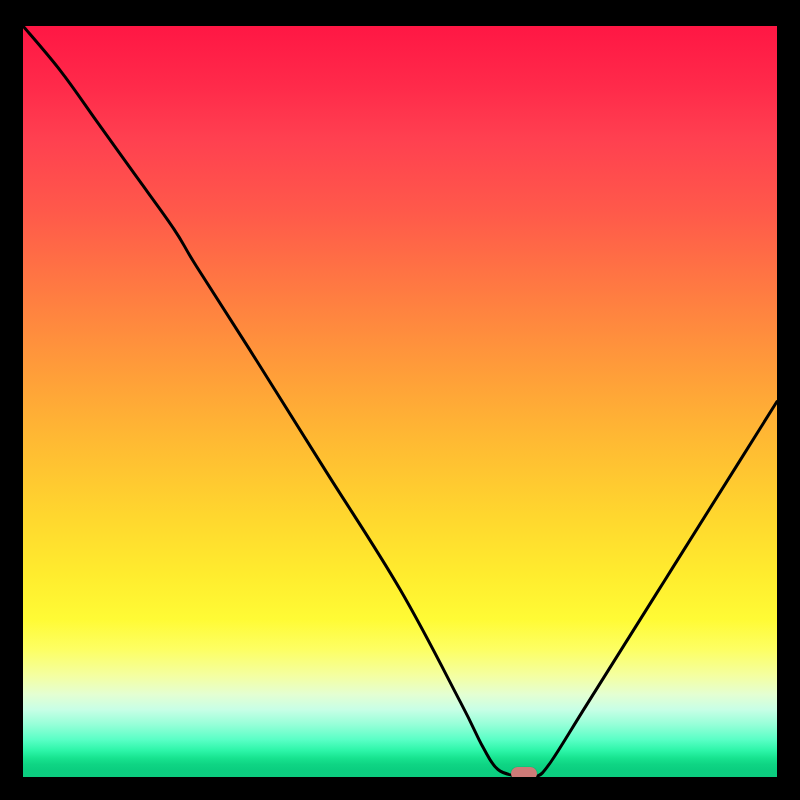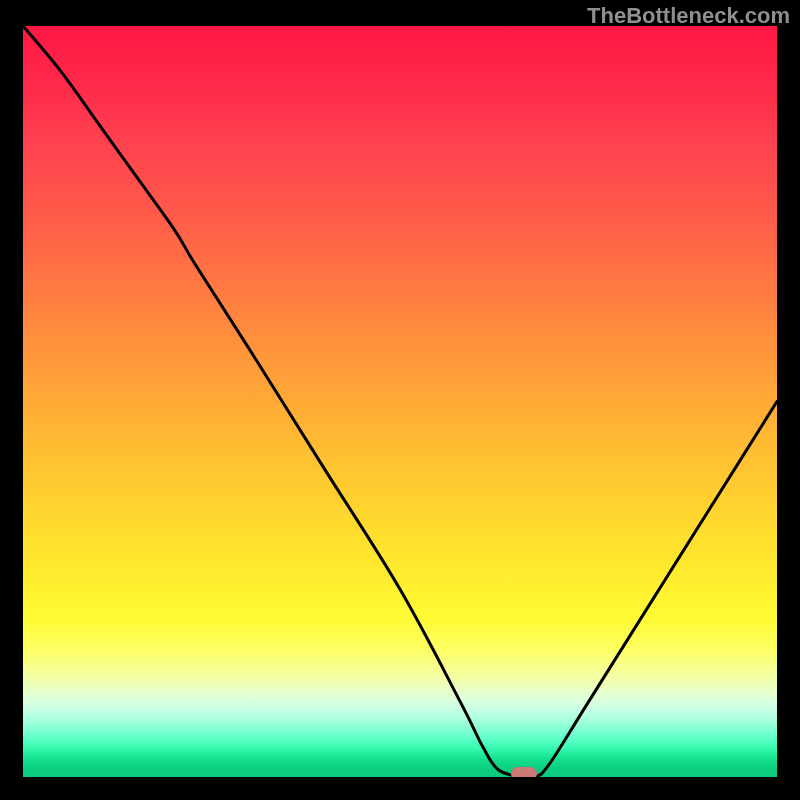--- a/index.html
+++ b/index.html
@@ -91,14 +91,13 @@
   <div class="plot">
     <div class="gradient"></div>
 
     <svg class="curve-svg" viewBox="0 0 754 751" preserveAspectRatio="none">
       <path id="curve-path" fill="none" stroke="#000" stroke-width="3" stroke-linejoin="round" stroke-linecap="round" d="M 0.0 0.0 C 6.8 8.1, 24.1 27.5, 37.7 45.1 C 51.3 62.6, 61.8 78.7, 75.4 97.6 C 89.0 116.6, 99.5 131.3, 113.1 150.2 C 126.7 169.1, 139.9 186.5, 150.8 202.8 C 161.7 219.0, 159.8 218.7, 173.4 240.3 C 187.0 261.9, 203.1 286.4, 226.2 322.9 C 249.3 359.4, 274.5 399.8, 301.6 443.1 C 328.7 486.3, 352.6 521.3, 377.0 563.3 C 401.4 605.2, 422.4 647.5, 437.3 675.9 C 452.2 704.3, 453.2 708.8, 459.9 721.0 C 466.7 733.1, 468.2 738.1, 475.0 743.5 C 481.8 748.9, 490.9 749.6, 497.6 751.0 C 504.4 752.4, 507.3 753.7, 512.7 751.0 C 518.1 748.3, 518.3 749.5, 527.8 736.0 C 537.3 722.5, 545.1 708.3, 565.5 675.9 C 585.9 643.5, 613.8 599.0, 640.9 555.7 C 668.0 512.5, 695.9 468.0, 716.3 435.6 C 736.7 403.1, 747.2 386.3, 754.0 375.5"></path>
     </svg>
 
     <div id="marker" class="marker" style="left: 488.41px; top: 741px;"></div>
   </div>
 
-  <div class="attribution">TheBottleneck.com</div>
 </div>
 
 </body></html>

